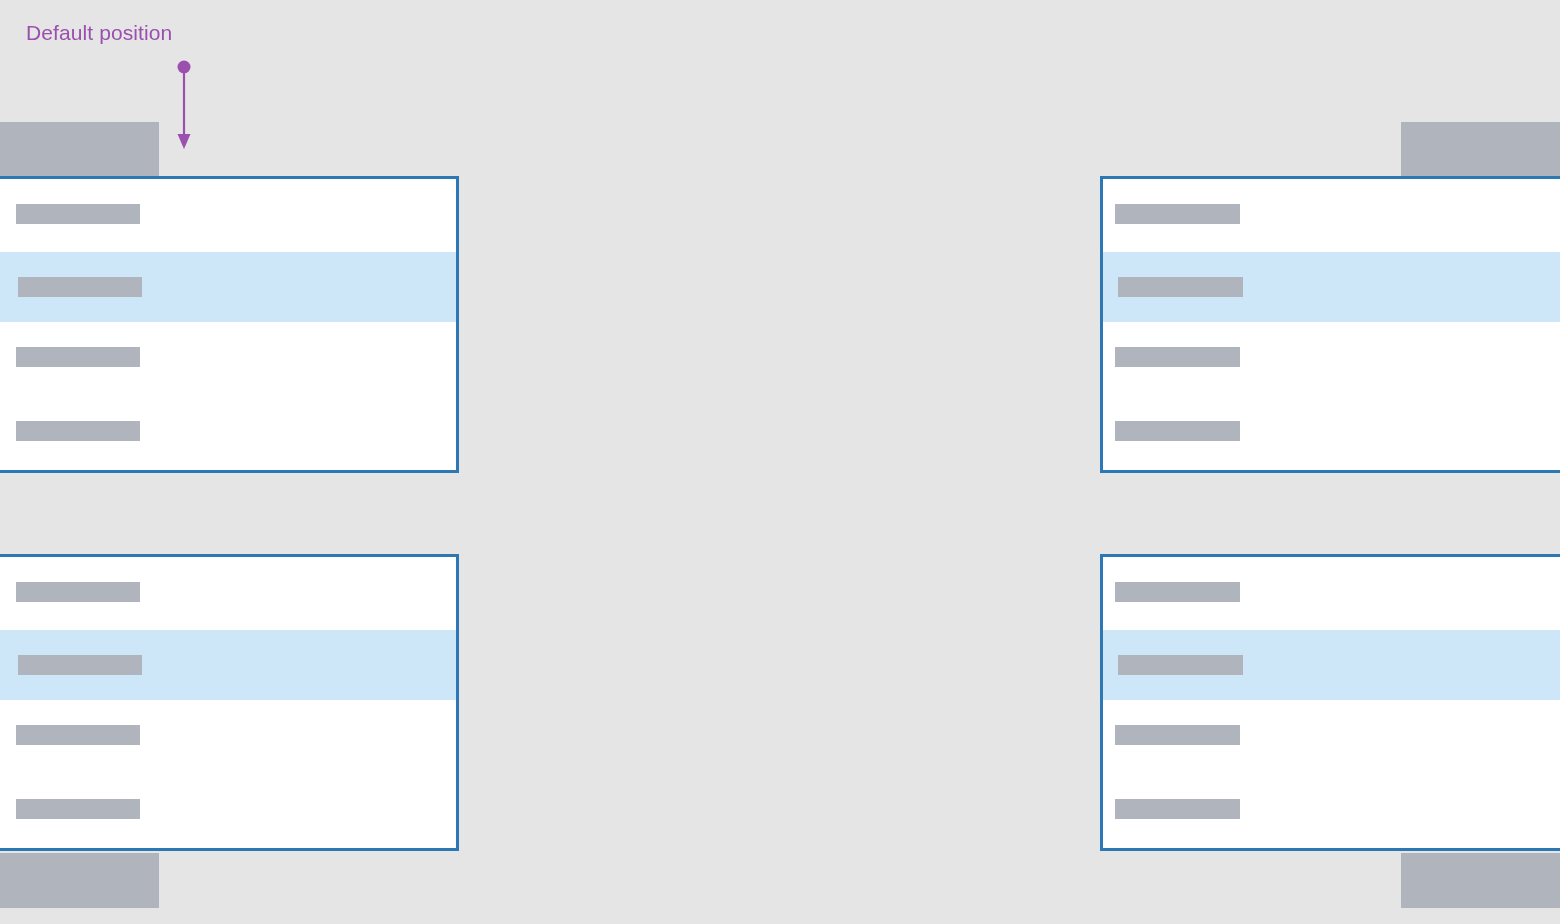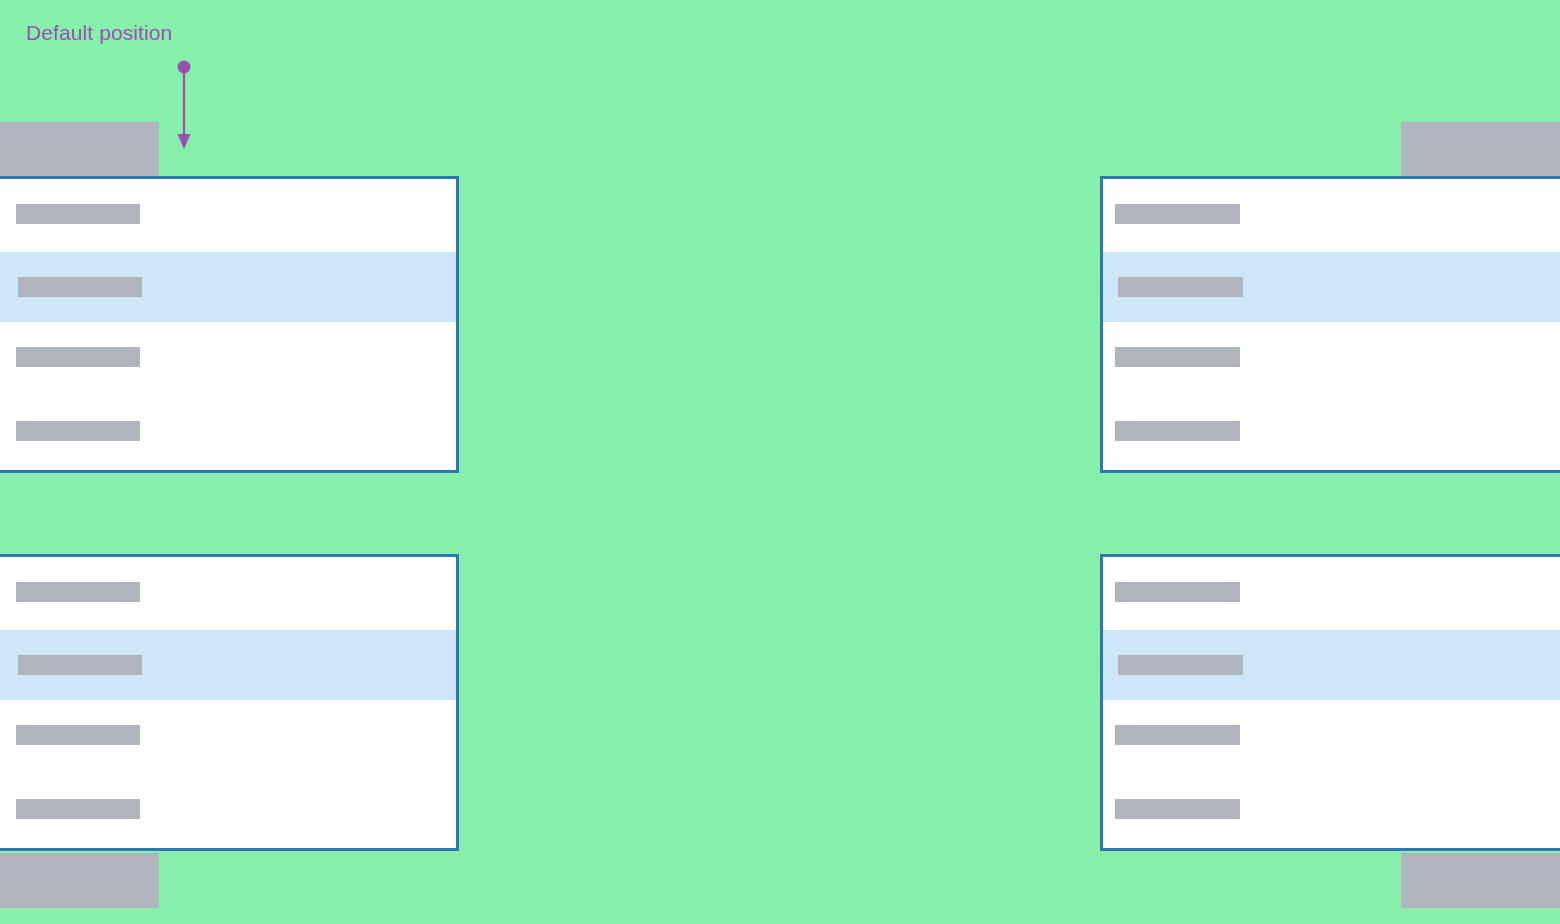--- a/index.html
+++ b/index.html
@@ -13,21 +13,21 @@
     position: relative;
     overflow: hidden;
     font-family: "Liberation Sans", sans-serif;
   }
 
   .stage {
     position: absolute;
     left: 0; top: 0;
     width: 1560px;
     height: 924px;
-    background: #86efac;
+    background: #e5e5e5;
   }
 
   
   .annotation-label {
     position: absolute;
     left: 26px;
     top: 19px;
     font-size: 21px;
     line-height: 28px;
     color: #9b4fae;

